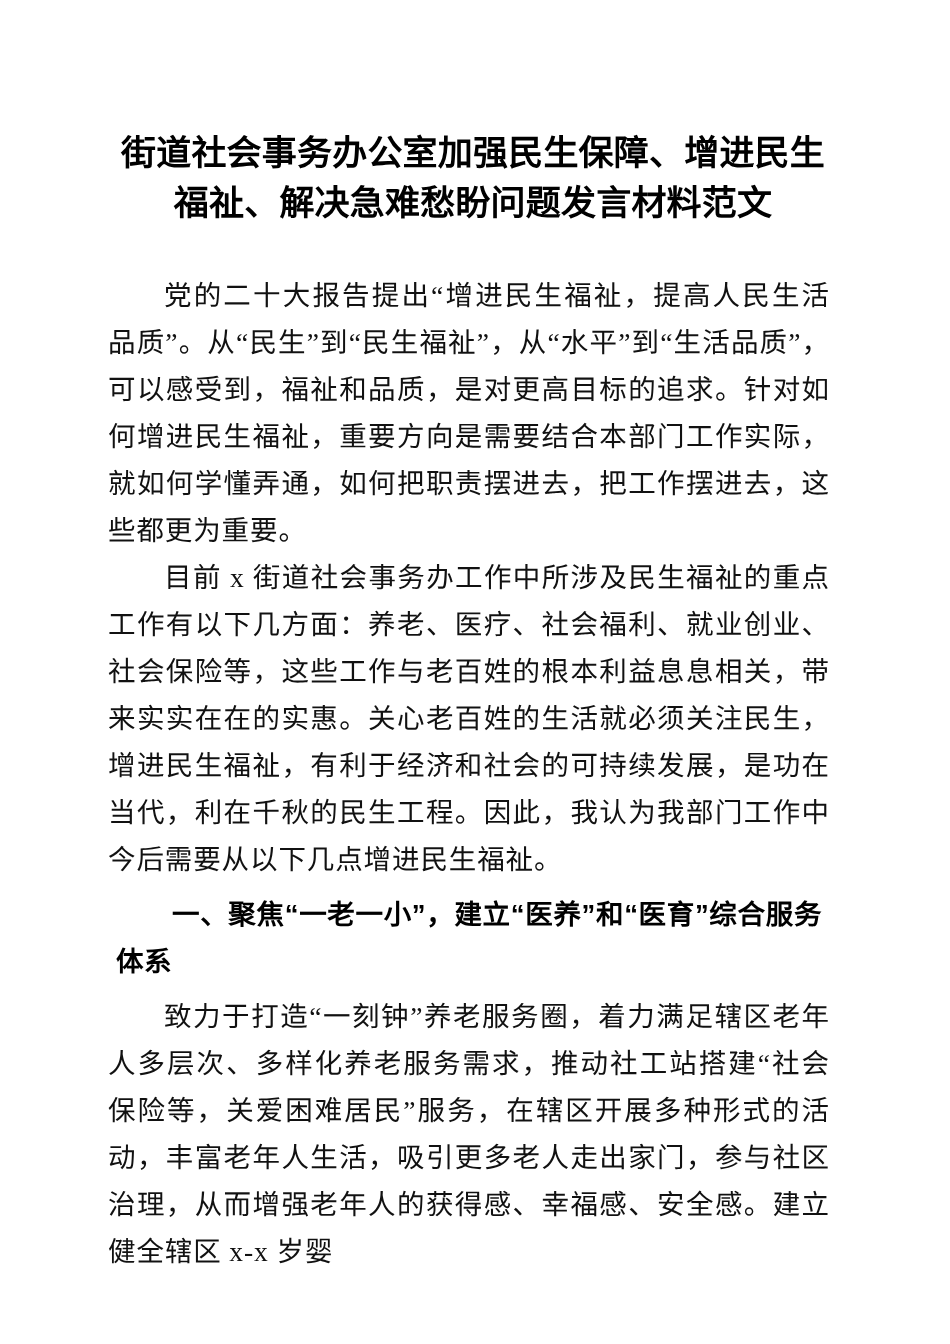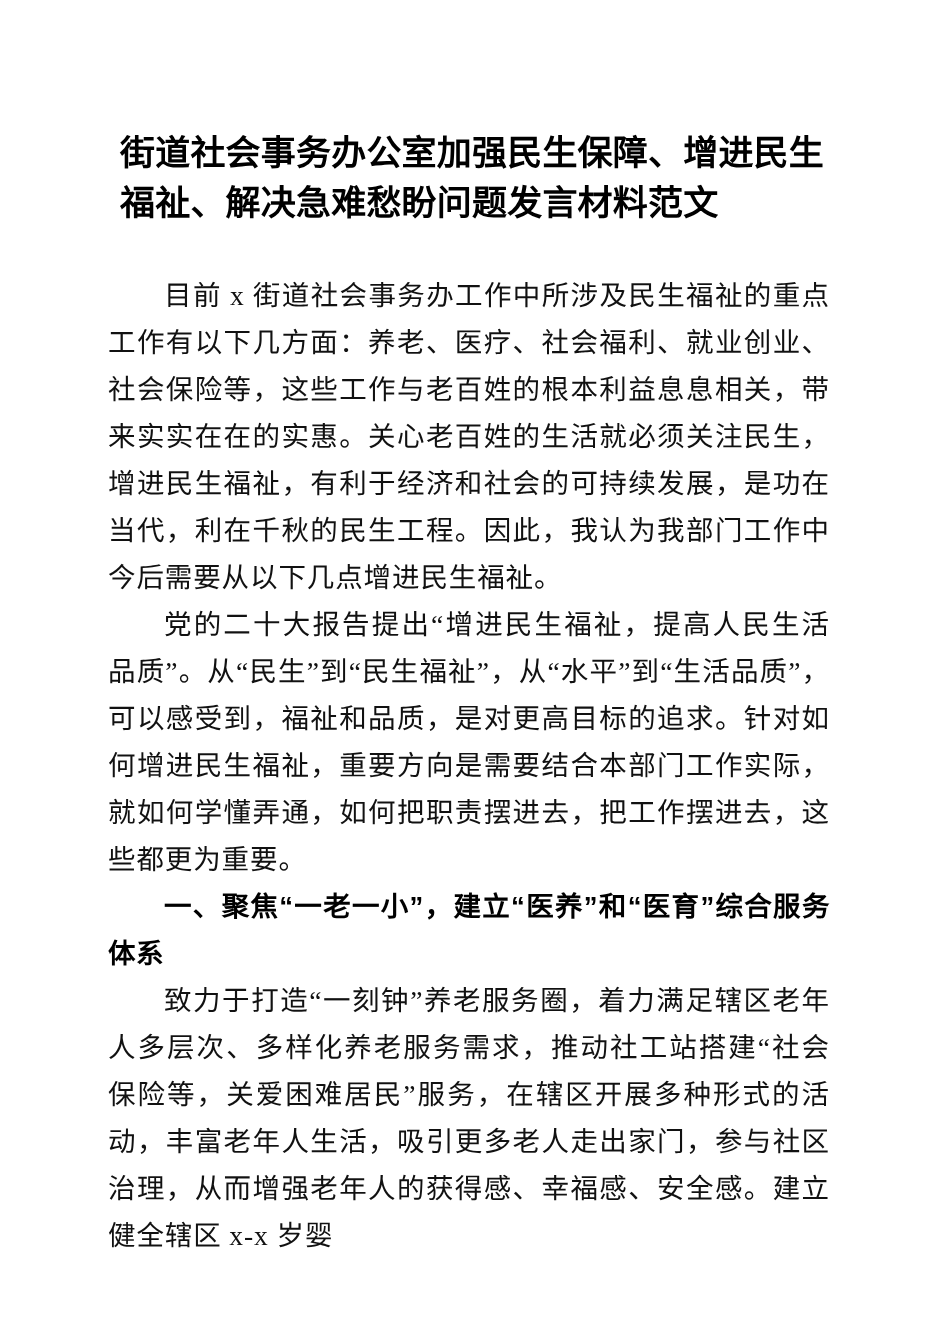--- a/index.html
+++ b/index.html
@@ -23,29 +23,29 @@
     box-sizing: border-box;
     width: 950px;
     height: 1344px;
     background: #ffffff;
     padding: 0;
   }
 
   
   .doc-title {
     position: absolute;
-    left: 120px;
+    left: 112px;
     top: 129px;
     width: 722px;
     margin: 0;
     font-family: "Liberation Serif", "DejaVu Serif", serif;
     font-weight: 700;
     font-size: 35px;
     line-height: 50px;
-    text-align: left;
+    text-align: center;
     letter-spacing: 0.2px;
     color: #000000;
   }
 
   
   .doc-body {
     position: absolute;
     left: 108px;
     top: 272px;
     width: 722px;
@@ -58,21 +58,21 @@
     line-height: 47px;
     text-align: justify;
     text-align-last: left;
     text-justify: inter-character;
     text-indent: 56px;
     letter-spacing: 0.9px;
     color: #111111;
   }
 
   .heading {
-    margin: 0;
+    margin: 8px;
     font-family: "Liberation Sans", "DejaVu Sans", sans-serif;
     font-weight: 700;
     font-size: 27.5px;
     line-height: 47px;
     text-align: justify;
     text-align-last: left;
     text-justify: inter-character;
     text-indent: 56px;
     letter-spacing: 0.6px;
     color: #000000;
@@ -80,23 +80,23 @@
 </style>
 </head>
 <body>
 
 <div class="page">
 
   <h1 class="doc-title">街道社会事务办公室加强民生保障、增进民生福祉、解决急难愁盼问题发言材料范文</h1>
 
   <div class="doc-body">
 
+    <p class="para">党的二十大报告提出“增进民生福祉，提高人民生活品质”。从“民生”到“民生福祉”，从“水平”到“生活品质”，可以感受到，福祉和品质，是对更高目标的追求。针对如何增进民生福祉，重要方向是需要结合本部门工作实际，就如何学懂弄通，如何把职责摆进去，把工作摆进去，这些都更为重要。</p>
+
     <p class="para">目前 x 街道社会事务办工作中所涉及民生福祉的重点工作有以下几方面：养老、医疗、社会福利、就业创业、社会保险等，这些工作与老百姓的根本利益息息相关，带来实实在在的实惠。关心老百姓的生活就必须关注民生，增进民生福祉，有利于经济和社会的可持续发展，是功在当代，利在千秋的民生工程。因此，我认为我部门工作中今后需要从以下几点增进民生福祉。</p>
-
-    <p class="para">党的二十大报告提出“增进民生福祉，提高人民生活品质”。从“民生”到“民生福祉”，从“水平”到“生活品质”，可以感受到，福祉和品质，是对更高目标的追求。针对如何增进民生福祉，重要方向是需要结合本部门工作实际，就如何学懂弄通，如何把职责摆进去，把工作摆进去，这些都更为重要。</p>
 
     <p class="heading">一、聚焦“一老一小”，建立“医养”和“医育”综合服务体系</p>
 
     <p class="para">致力于打造“一刻钟”养老服务圈，着力满足辖区老年人多层次、多样化养老服务需求，推动社工站搭建“社会保险等，关爱困难居民”服务，在辖区开展多种形式的活动，丰富老年人生活，吸引更多老人走出家门，参与社区治理，从而增强老年人的获得感、幸福感、安全感。建立健全辖区 x-x 岁婴</p>
 
   </div>
 
 </div>
 
 </body></html>

